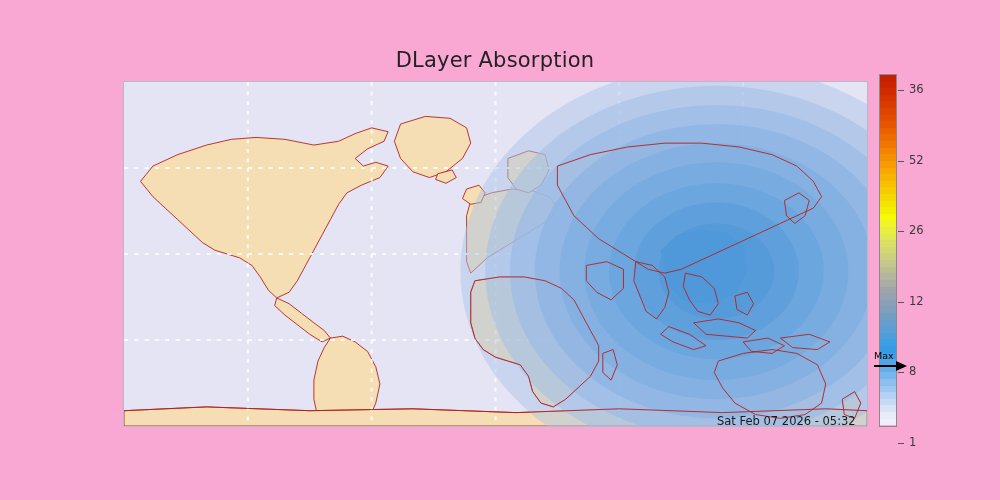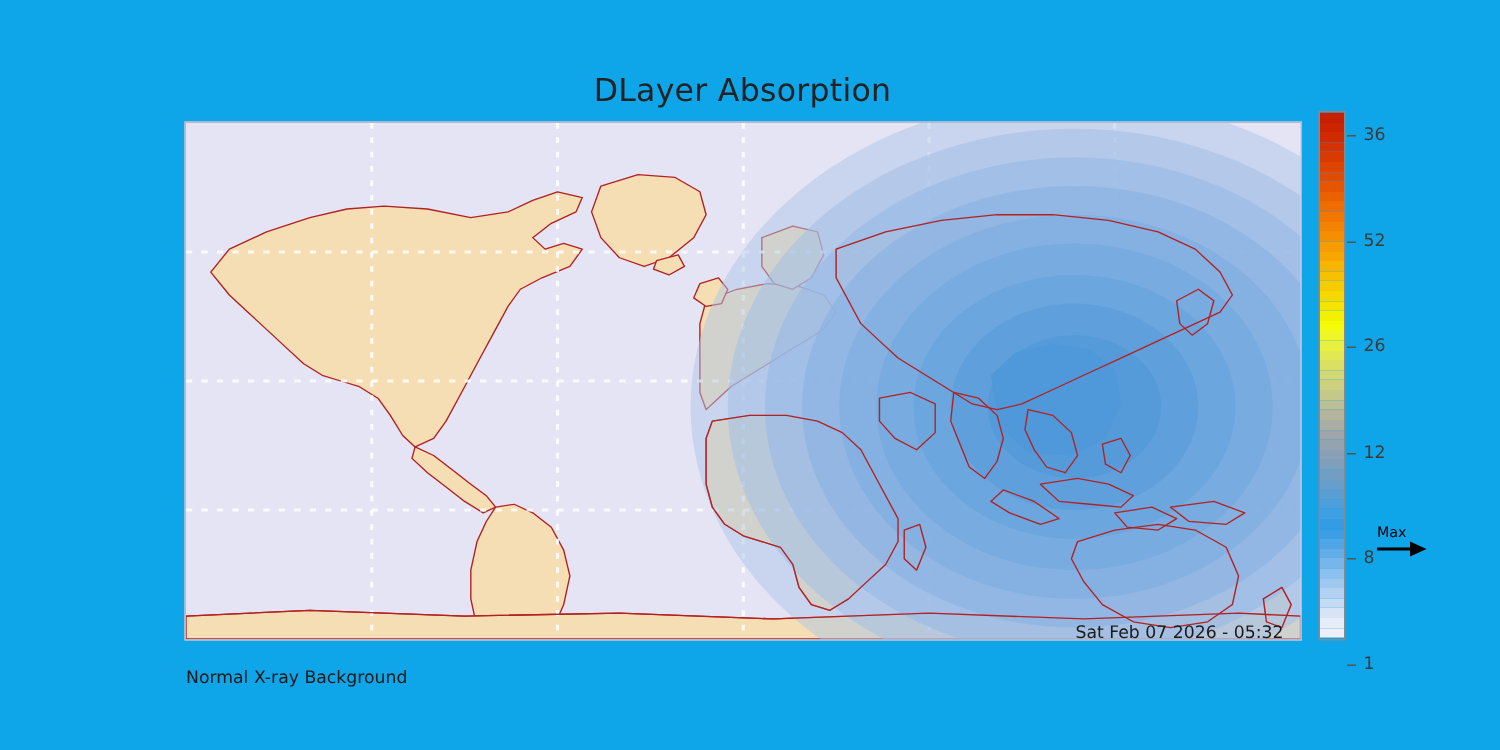--- a/index.html
+++ b/index.html
@@ -1,18 +1,18 @@
 <!DOCTYPE html>
 <html><head>
 <meta charset="utf-8">
 <style>
   html,body{margin:0;padding:0;background:#ffffff;}
   body{width:1000px;height:500px;overflow:hidden;
        font-family:"DejaVu Sans","Liberation Sans",sans-serif;}
-  .root{position:relative;width:1000px;height:500px;background:#0ea5e9;}
+  .root{position:relative;width:1000px;height:500px;background:#f9a8d4;}
 
   
   .title{position:absolute;left:0;top:48px;width:990px;text-align:center;
          font-size:21px;color:#222222;letter-spacing:.2px;}
 
   
   .map-panel{position:absolute;left:123px;top:81px;width:745px;height:346px;
              background:#e4e4f4;overflow:hidden;
              border:1px solid #b8b8c8;box-sizing:border-box;}
   .map-layer{position:absolute;left:0;top:0;width:100%;height:100%;}
@@ -36,21 +36,21 @@
         border:1px solid #8a8a8a;box-sizing:border-box;overflow:hidden;}
   .cbar i{display:block;width:100%;}
   .cb-ticks{position:absolute;left:898px;top:80px;width:60px;height:380px;}
   .tick{position:absolute;left:0;height:1px;}
   .tick .dash{position:absolute;left:0;top:0;width:6px;height:1px;background:#555;}
   .tick .lbl{position:absolute;left:11px;top:-8px;font-size:11.5px;color:#3a3a3a;}
   .cb-title{position:absolute;left:921px;top:75px;width:352px;height:24px;
             transform:rotate(-90deg);transform-origin:0 0;
             font-size:15.5px;color:#3a3a3a;text-align:center;
             line-height:24px;white-space:nowrap;}
-  .maxmark{position:absolute;left:874px;top:350px;width:40px;height:22px;margin-left:44px;}
+  .maxmark{position:absolute;left:874px;top:350px;width:40px;height:22px;}
   .maxmark .mx{position:absolute;left:0;top:0;font-size:9.5px;color:#000;}
   .maxmark svg{position:absolute;left:0;top:9px;}
 </style>
 </head>
 <body>
 
 <div class="root">
 
   <div class="title">DLayer Absorption</div>
 
@@ -186,21 +186,20 @@
                    L226,130 L230,138 L230,146 L226,154 L220,160 L214,166 L208,170
                    L202,168 L198,162 L196,154 L192,148 L186,146 L180,144 L174,140
                    L170,134 L168,126 L168,118 L168,110 Z"></path>
           <path d="M0,172 L40,170 L90,172 L140,171 L190,173 L240,171 L290,173
                    L340,171 L360,172"></path>
         </g>
       </svg>
     </div>
   </div>
 
-  <div class="note note-xray">Normal X-ray Background</div>
   <div class="stamp">Sat Feb 07 2026 - 05:32</div>
 
   <div class="cbar-wrap">
     <div class="cbar" id="cbar-strip">
         <i style="height:1.8867924528301887%;background:#c62000"></i>
         <i style="height:1.8867924528301887%;background:#cb2400"></i>
         <i style="height:1.8867924528301887%;background:#d02b00"></i>
         <i style="height:1.8867924528301887%;background:#d53200"></i>
         <i style="height:1.8867924528301887%;background:#d93a00"></i>
         <i style="height:1.8867924528301887%;background:#de4300"></i>

